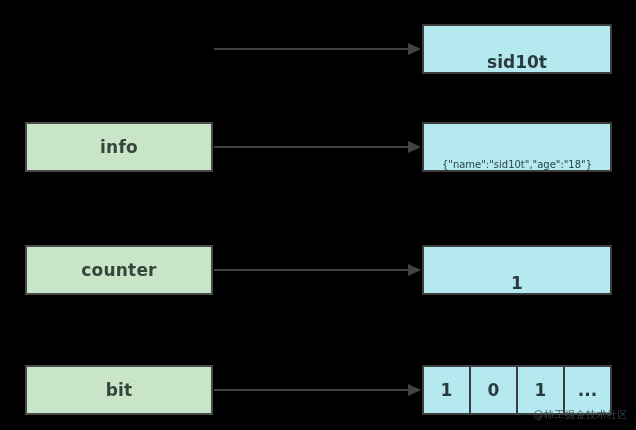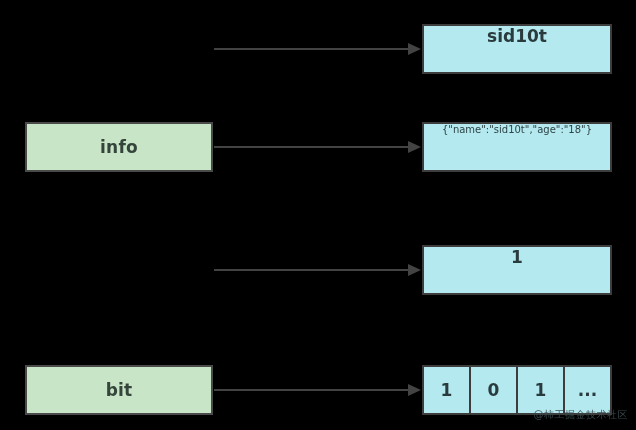--- a/index.html
+++ b/index.html
@@ -75,21 +75,21 @@
   .val-box {
     position: absolute;
     left: 422px;
     top: 0;
     width: 190px;
     height: 50px;
     box-sizing: border-box;
     background: #b3e9ef;
     border: 2px solid #3d3d3d;
     display: flex;
-    align-items: flex-start;
+    align-items: flex-end;
     justify-content: center;
   }
   .val-label {
     font-size: 17px;
     font-weight: bold;
     color: #2a3b3e;
   }
   .val-label.small {
     font-size: 10px;
     font-weight: normal;
@@ -153,20 +153,23 @@
     <div class="arrow">
       <div class="arrow-line"></div>
       <div class="arrow-head"></div>
     </div>
     <div class="val-box">
       <span class="val-label small">{"name":"sid10t","age":"18"}</span>
     </div>
   </div>
 
   <div class="row" style="top:245px;">
+    <div class="key-box">
+      <span class="key-label">counter</span>
+    </div>
     <div class="arrow">
       <div class="arrow-line"></div>
       <div class="arrow-head"></div>
     </div>
     <div class="val-box">
       <span class="val-label">1</span>
     </div>
   </div>
 
   <div class="row" style="top:365px;">

